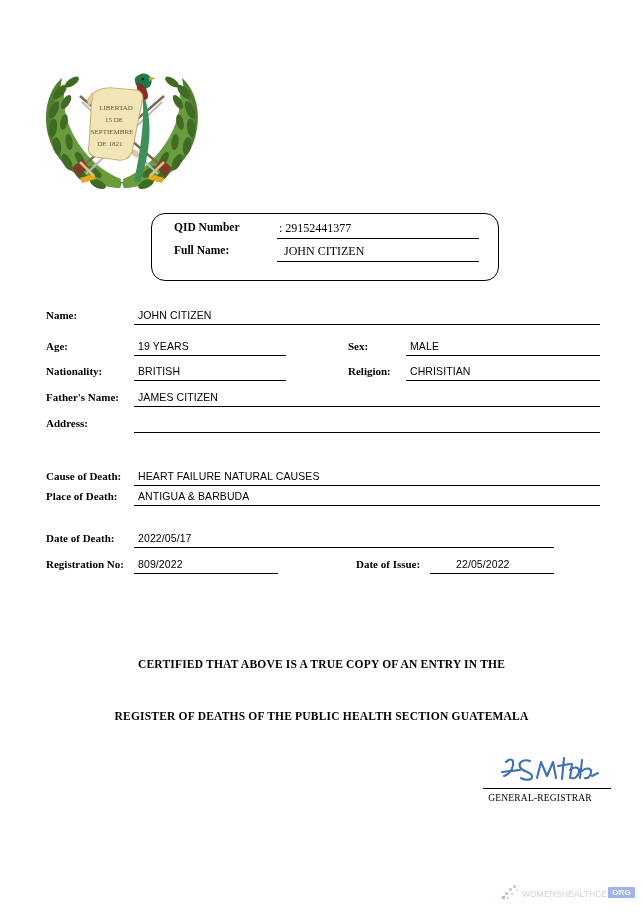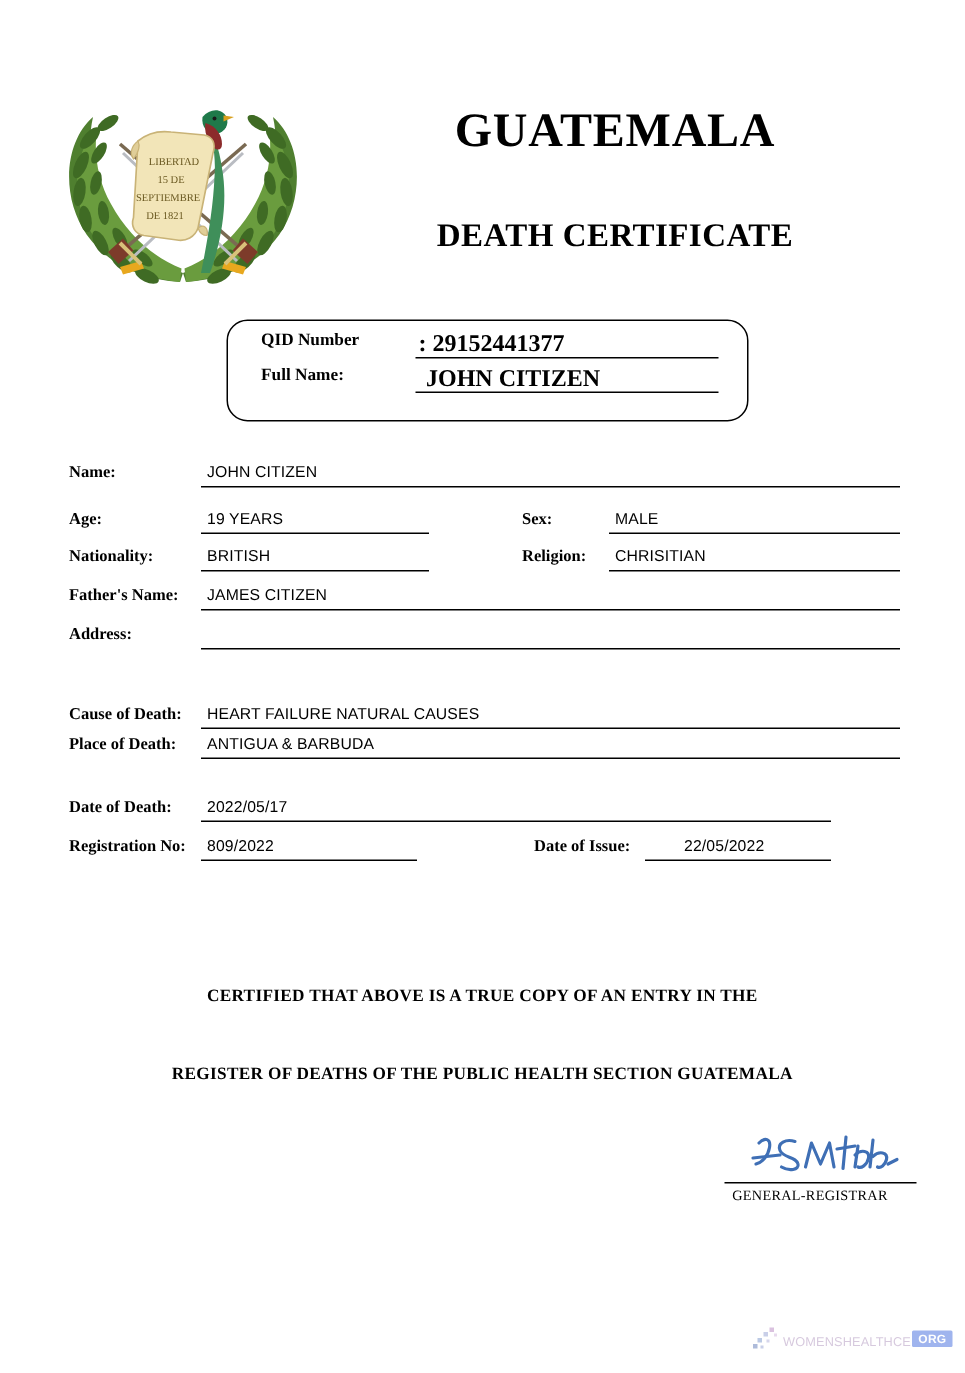--- a/index.html
+++ b/index.html
@@ -69,22 +69,22 @@
   .qid-label {
     position: absolute;
     left: 0; top: 0;
     font-weight: bold;
     font-size: 11.5px;
     white-space: nowrap;
   }
   .qid-value {
     position: absolute;
     top: 0;
-    font-weight: bold;
-    font-size: 16px;
+    font-weight: normal;
+    font-size: 12px;
     white-space: nowrap;
   }
   .qid-row.r1 .qid-value { left: 105px; }
   .qid-row.r2 .qid-value { left: 110px; }
   .qid-rule {
     position: absolute;
     top: 17px;
     height: 0;
     border-bottom: 1.1px solid #000;
   }
@@ -273,24 +273,20 @@
                C 54 100, 51 95, 53 89 Z" fill="#f2e5b8" stroke="#c9b377" stroke-width="1.1"></path>
       <path d="M56 38 C 52 41, 50 46, 53 50 C 56 46, 58 42, 56 38 Z" fill="#e0ce98" stroke="#c9b377" stroke-width="0.8"></path>
       <path d="M96 96 C 100 93, 103 96, 102 101 C 99 101, 97 99, 96 96 Z" fill="#e0ce98" stroke="#c9b377" stroke-width="0.8"></path>
       <text x="80" y="54" font-family="'Liberation Serif', serif" font-size="7" fill="#6b5a22" text-anchor="middle">LIBERTAD</text>
       <text x="78" y="66" font-family="'Liberation Serif', serif" font-size="7" fill="#6b5a22" text-anchor="middle">15 DE</text>
       <text x="76" y="78" font-family="'Liberation Serif', serif" font-size="7" fill="#6b5a22" text-anchor="middle">SEPTIEMBRE</text>
       <text x="74" y="90" font-family="'Liberation Serif', serif" font-size="7" fill="#6b5a22" text-anchor="middle">DE 1821</text>
     </g>
   </svg>
 
-  <div id="title-block">
-    <div id="country-title">GUATEMALA</div>
-    <div id="doc-title">DEATH CERTIFICATE</div>
-  </div>
 </div>
 
 <div id="qid-box">
   <div class="qid-row r1">
     <span class="qid-label">QID Number</span>
     <span class="qid-value">: 29152441377</span>
     <span class="qid-rule"></span>
   </div>
   <div class="qid-row r2">
     <span class="qid-label">Full Name:</span>

